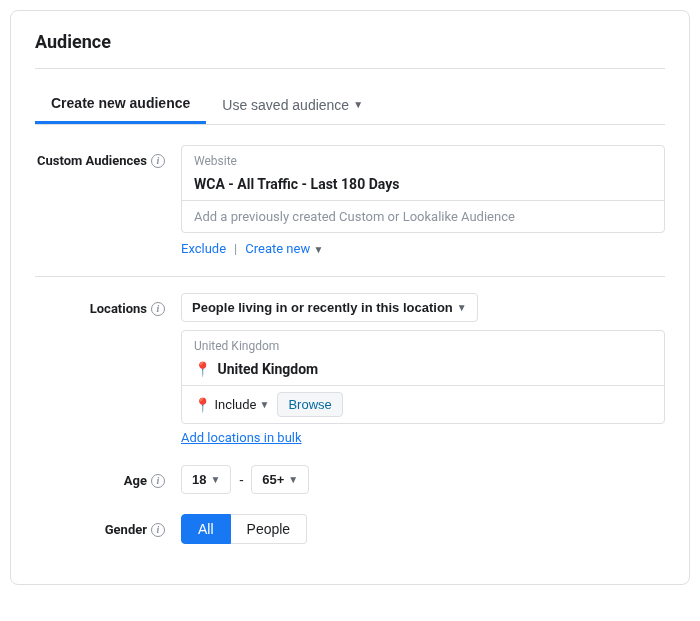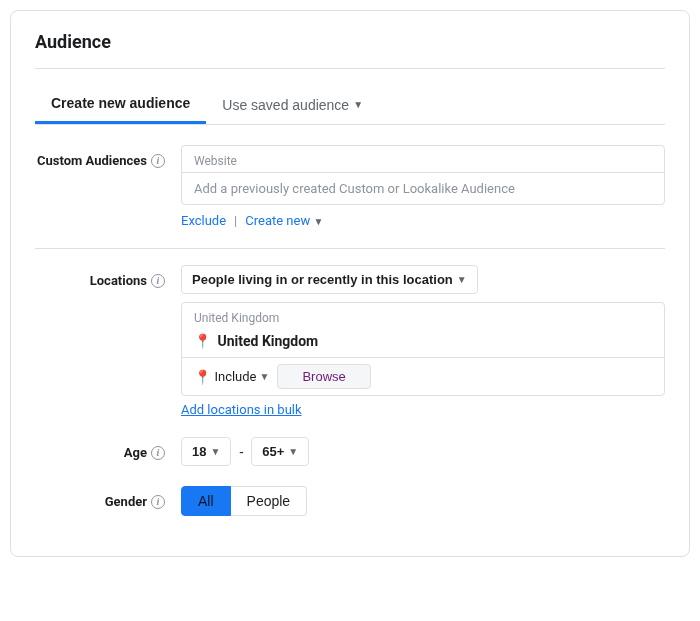--- a/index.html
+++ b/index.html
@@ -194,27 +194,27 @@
     }
     .location-text-input {
       flex: 1;
       border: none;
       outline: none;
       font-size: 13px;
       color: #8d949e;
       background: transparent;
     }
     .browse-btn {
-      padding: 4px 24px;
+      padding: 4px 10px;
       background: #f5f6f7;
       border: 1px solid #dddfe2;
       border-radius: 4px;
       font-size: 13px;
       cursor: pointer;
-      color: #701a75;
+      color: #0369a1;
     }
     .add-bulk-link {
       font-size: 13px;
       color: #1877f2;
       cursor: pointer;
       margin-top: 6px;
       display: block;
     }
     .age-row {
       display: flex;
@@ -241,21 +241,21 @@
       border-radius: 4px 0 0 4px;
     }
     .gender-btn:last-child {
       border-radius: 0 4px 4px 0;
     }
     .gender-btn:not(:first-child) {
       border-left: none;
     }
     .gender-btn.active {
       background: #1877f2;
-      color: #0f172a;
+      color: #ffffff;
       border-color: #1877f2;
     }
     .tabs-border {
       border-bottom: 1px solid #dddfe2;
       margin-bottom: 20px;
       display: flex;
     }
   </style>
 </head>
 <body>
@@ -277,20 +277,21 @@
   </div>
 
   <div class="field-row">
     <div class="field-label">
       <span>Custom Audiences</span>
       <span class="info-icon">i</span>
     </div>
     <div class="field-content">
       <div class="custom-audience-box">
         <div class="ca-website-label">Website</div>
+        <div class="ca-item">WCA - All Traffic - Last 180 Days</div>
         <div class="ca-placeholder">Add a previously created Custom or Lookalike Audience</div>
       </div>
       <div class="ca-actions">
         <a href="#" class="ca-link">Exclude</a>
         <span class="ca-separator">|</span>
         <a href="#" class="ca-link">
           <span>Create new</span>
           <span class="dropdown-arrow"> ▼</span>
         </a>
       </div>

